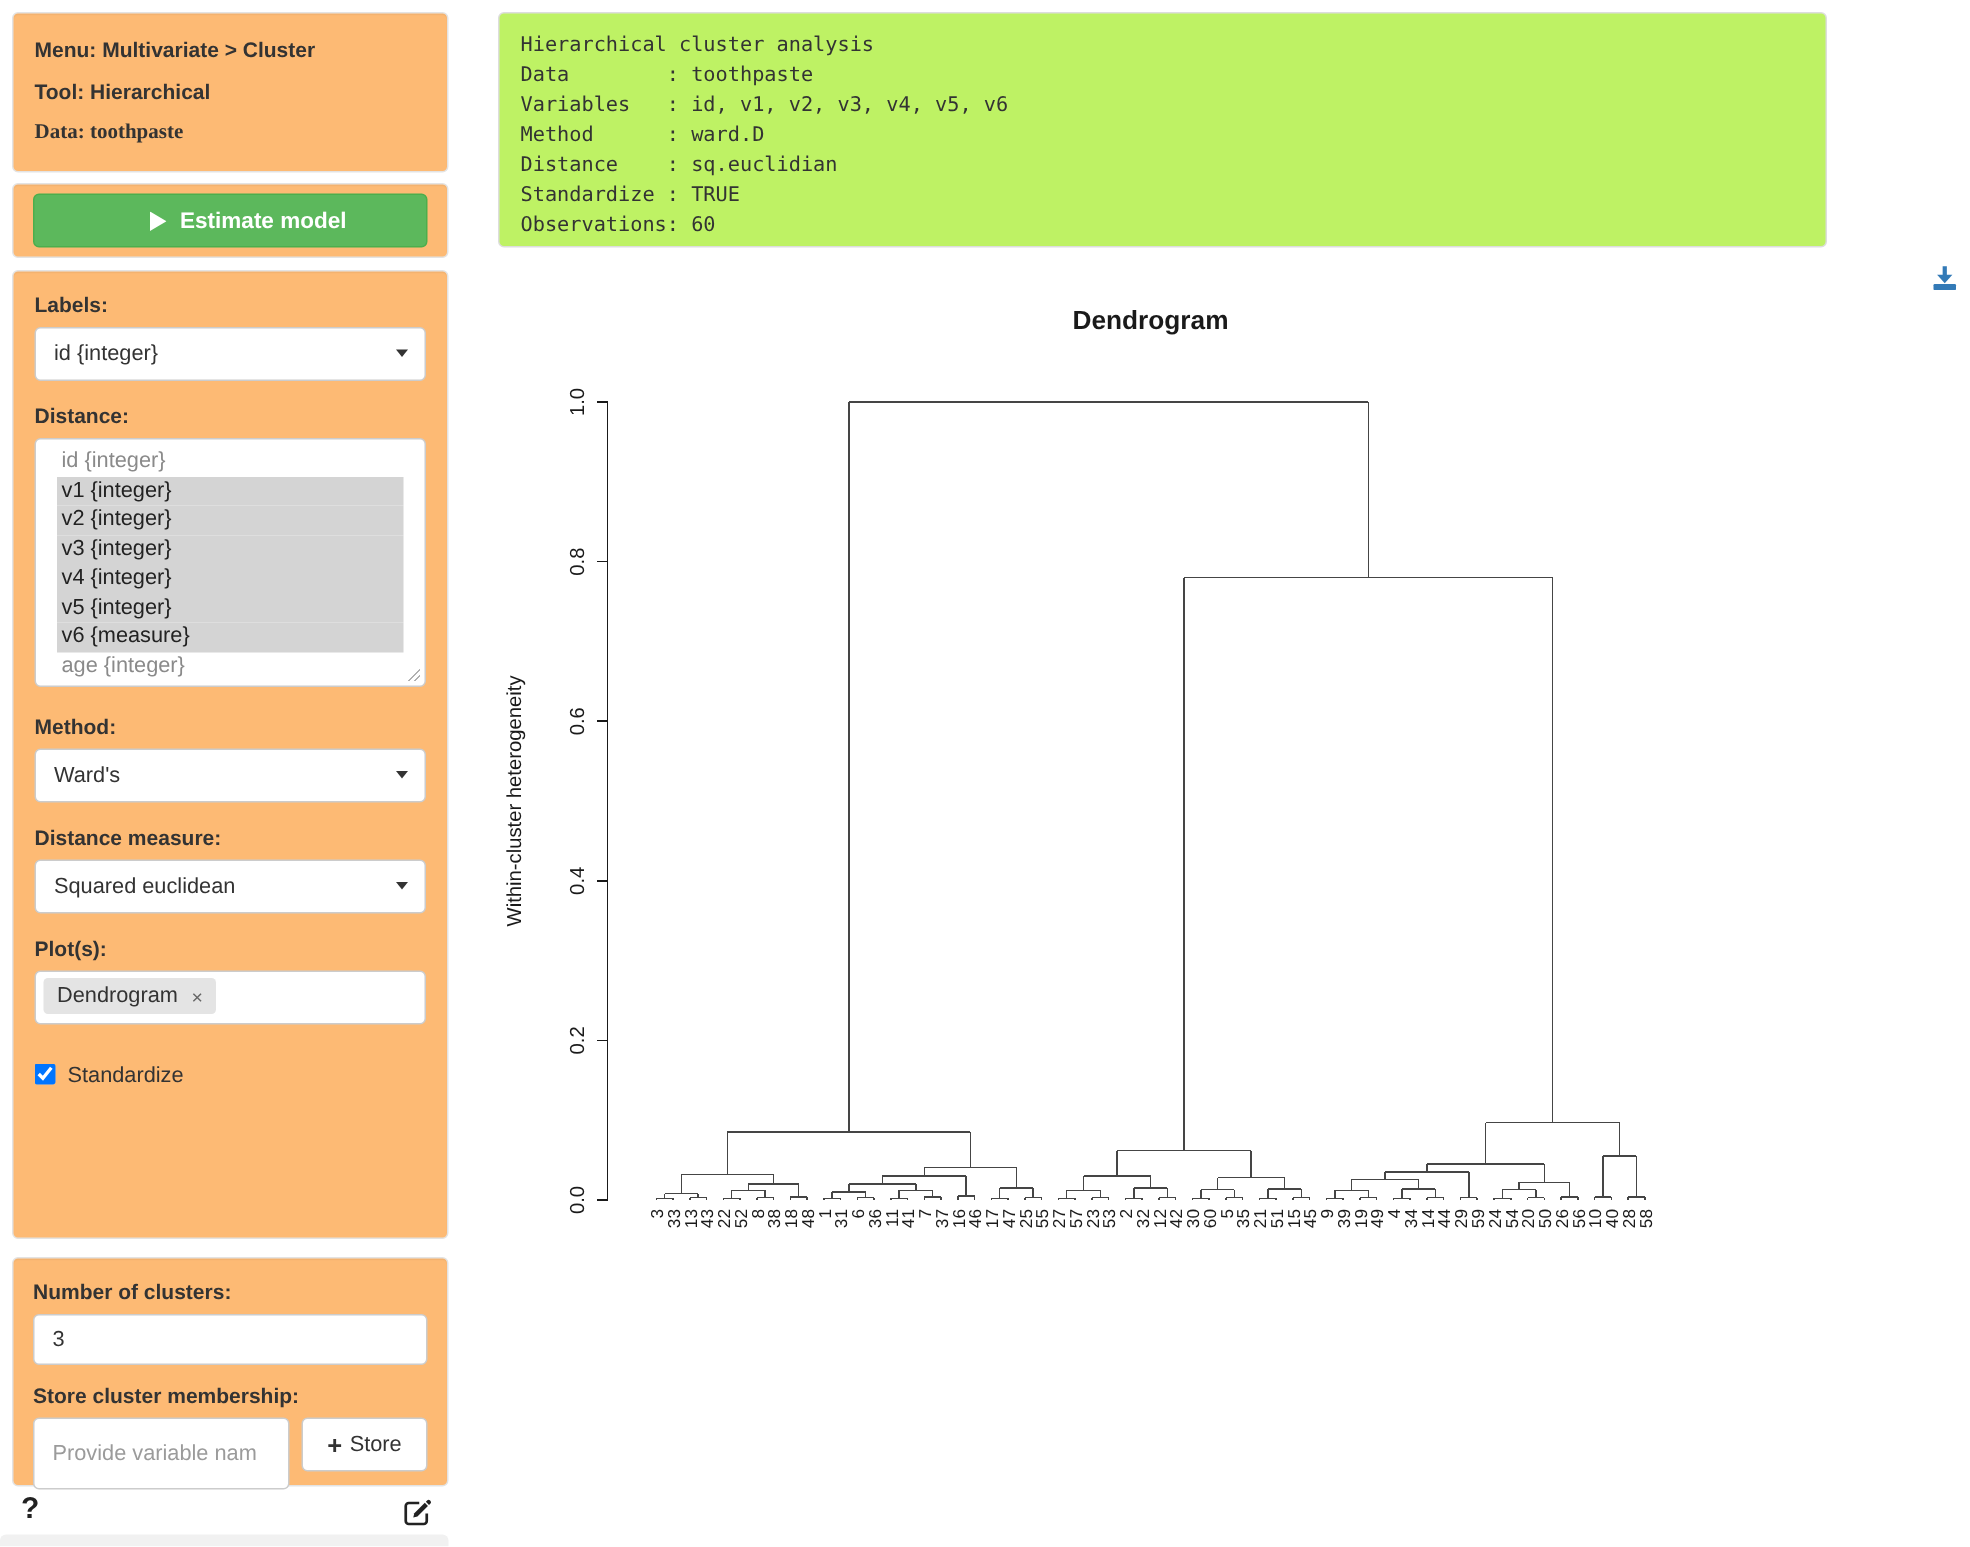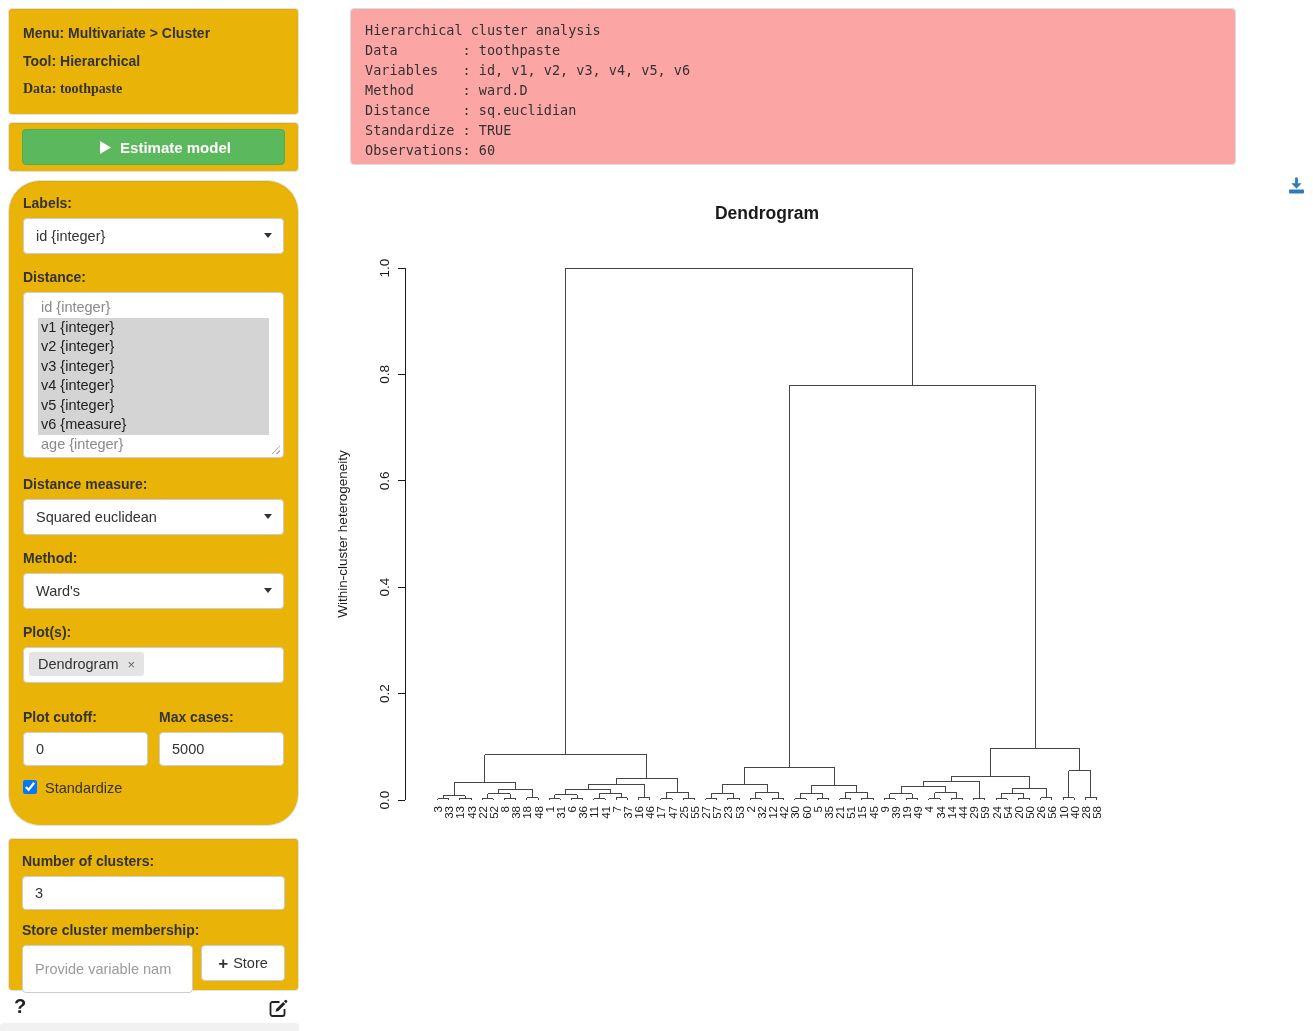--- a/index.html
+++ b/index.html
@@ -2,21 +2,21 @@
 <html><head>
 <meta charset="utf-8">
 <style>
   html,body{margin:0;padding:0;}
   body{
     width:1313px;height:1031px;position:relative;background:#fff;
     font-family:"Liberation Sans",sans-serif;color:#333;overflow:hidden;
   }
   .card{
     position:absolute;left:8px;width:291px;box-sizing:border-box;
-    background:#eab308;border:1px solid #e3e3e3;border-radius:4px;
+    background:#fdba74;border:1px solid #e3e3e3;border-radius:4px;
     box-shadow:inset 0 1px 1px rgba(0,0,0,.05);padding:14px;
   }
   .summary-line{font-size:14px;font-weight:bold;line-height:20px;margin-bottom:8px;}
   .summary-line:last-child{margin-bottom:0;font-family:Liberation Serif, serif;}
   .btn-green{
     width:100%;height:36px;border-radius:4px;background:#5cb85c;border:1px solid #4cae4c;
     color:#fff;font-size:15px;font-weight:bold;font-family:inherit;
     display:flex;align-items:center;justify-content:center;gap:9px;cursor:pointer;padding-left:30px;
   }
   .form-label{font-size:14px;font-weight:bold;margin:0 0 7px 0;}
@@ -67,22 +67,22 @@
     font-size:14.5px;font-family:inherit;color:#333;display:flex;align-items:center;
     justify-content:center;gap:5px;cursor:pointer;
   }
   .btn-store .plus{font-weight:bold;font-size:17px;line-height:1;}
   .help-q{
     position:absolute;left:14px;top:995px;font-size:20px;font-weight:bold;color:#222;cursor:pointer;
   }
   .edit-btn{position:absolute;left:269px;top:999px;cursor:pointer;}
   .footer-strip{position:absolute;left:0;top:1023px;width:299px;height:8px;background:#f1f1f1;border-radius:4px 4px 0 0;}
   pre.output{
-    position:absolute;left:350px;top:8px;width:886px;height:157px;box-sizing:border-box;
-    margin:0;background:#fca5a5;border:1px solid #ddd;border-radius:4px;padding:11px 14px;
+    position:absolute;left:332px;top:8px;width:886px;height:157px;box-sizing:border-box;
+    margin:0;background:#bef264;border:1px solid #ddd;border-radius:4px;padding:11px 14px;
     font-family:"DejaVu Sans Mono","Liberation Mono",monospace;font-size:13.5px;line-height:20px;color:#333;
     overflow:hidden;
   }
   .dl-btn{position:absolute;left:1288px;top:177px;cursor:pointer;}
   svg.plot{position:absolute;left:330px;top:170px;}
 </style>
 </head>
 <body>
 
 <div class="card" style="top:8px;height:107px;">
@@ -93,21 +93,21 @@
 
 <div class="card" style="top:122px;height:50px;padding:6px 13px;">
   <button class="btn-green">
     <svg width="11" height="13" viewBox="0 0 11 13">
         <polygon points="0,0 11,6.5 0,13" fill="#fff"></polygon>
       </svg>
     <span>Estimate model</span>
   </button>
 </div>
 
-<div class="card" style="top:180px;height:646px;border-radius:32px;">
+<div class="card" style="top:180px;height:646px;">
   <div class="group">
     <div class="form-label">Labels:</div>
     <div class="selectbox">
       <span>id {integer}</span>
       <span class="caret"></span>
     </div>
   </div>
 
   <div class="group" style="margin-bottom:18px;">
     <div class="form-label">Distance:</div>
@@ -120,53 +120,43 @@
           <div class="opt sel">v4 {integer}</div>
           <div class="opt sel">v5 {integer}</div>
           <div class="opt sel">v6 {measure}</div>
           <div class="opt">age {integer}</div>
         </div>
       <div class="rsz"></div>
     </div>
   </div>
 
   <div class="group">
+    <div class="form-label">Method:</div>
+    <div class="selectbox">
+      <span>Ward's</span>
+      <span class="caret"></span>
+    </div>
+  </div>
+
+  <div class="group">
     <div class="form-label">Distance measure:</div>
     <div class="selectbox">
       <span>Squared euclidean</span>
-      <span class="caret"></span>
-    </div>
-  </div>
-
-  <div class="group">
-    <div class="form-label">Method:</div>
-    <div class="selectbox">
-      <span>Ward's</span>
       <span class="caret"></span>
     </div>
   </div>
 
   <div class="group" style="margin-bottom:26px;">
     <div class="form-label">Plot(s):</div>
     <div class="chipbox"><span class="chip">
           <span>Dendrogram</span>
           <span class="x">×</span>
         </span></div>
   </div>
 
-  <div class="tworow">
-    <div class="col">
-      <div class="form-label">Plot cutoff:</div>
-      <input class="tin" value="0" style="">
-    </div>
-    <div class="col">
-      <div class="form-label">Max cases:</div>
-      <input class="tin" value="5000" style="">
-    </div>
-  </div>
 
   <label class="chk-row">
     <input type="checkbox" checked="" style="">
     <span>Standardize</span>
   </label>
 </div>
 
 <div class="card" style="top:838px;height:153px;padding:14px 13px;">
   <div style="margin-bottom:12px;">
     <div class="form-label">Number of clusters:</div>

